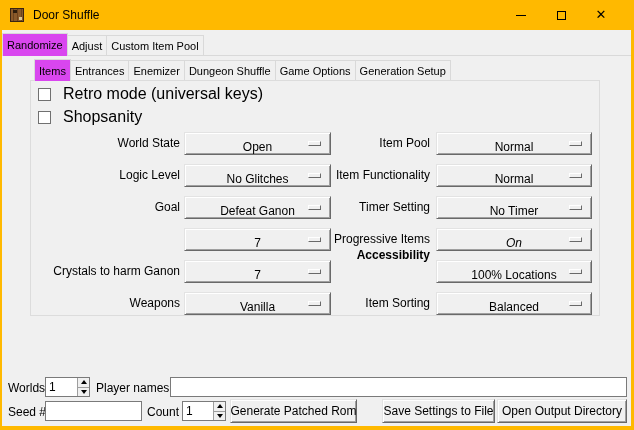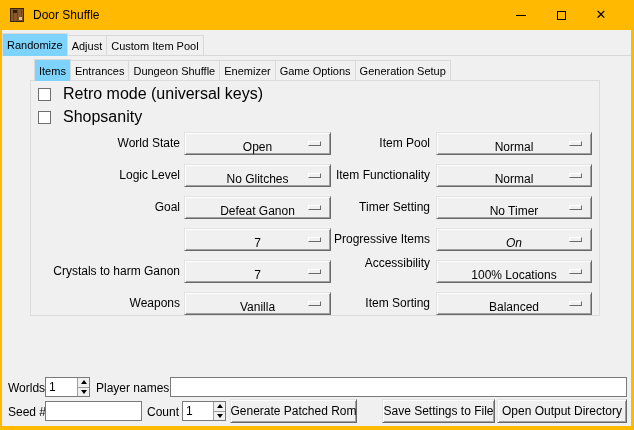--- a/index.html
+++ b/index.html
@@ -27,21 +27,21 @@
   
   .tabbar{position:absolute;display:flex;align-items:flex-end;}
   .outer-tabbar{left:2px;top:32px;width:629px;height:24px;border-bottom:1px solid #d9d9d9;}
   .inner-tabbar{left:34px;top:58px;height:22px;}
   .tab{
     background:#f0f0f0;border:1px solid #d9d9d9;border-bottom:none;
     font-size:11px;color:#000;padding:0 4px;height:20px;line-height:20px;
     margin-right:-1px;white-space:nowrap;
   }
   .tab.active{
-    background:#7dd3fc;height:23px;line-height:23px;position:relative;z-index:3;
+    background:#d946ef;height:23px;line-height:23px;position:relative;z-index:3;
     margin-bottom:-1px;
   }
   .inner-tabbar .tab.active{height:22px;line-height:22px;}
 
   
   .inner-pane{
     position:absolute;left:30px;top:80px;width:570px;height:236px;
     border:1px solid #dcdcdc;background:#f0f0f0;z-index:1;
   }
 
@@ -125,22 +125,22 @@
 
   <div class="tabbar outer-tabbar">
     <div class="tab active">Randomize</div>
     <div class="tab">Adjust</div>
     <div class="tab">Custom Item Pool</div>
   </div>
 
   <div class="tabbar inner-tabbar">
     <div class="tab active">Items</div>
     <div class="tab">Entrances</div>
+    <div class="tab">Enemizer</div>
     <div class="tab">Dungeon Shuffle</div>
-    <div class="tab">Enemizer</div>
     <div class="tab">Game Options</div>
     <div class="tab">Generation Setup</div>
   </div>
 
   <div class="inner-pane"></div>
 
   <div class="cb-row" style="left:38px;top:87px;">
     <span class="cb-box"></span>
     <span class="cb-label">Retro mode (universal keys)</span>
   </div>
@@ -201,21 +201,21 @@
     <span class="dd-value">No Timer</span>
     <span class="dd-indicator"></span>
   </div>
 
   <div class="opt-label" style="left:295px;top:228px;width:135px;">Progressive Items</div>
   <div class="dropdown" style="left:436px;top:228px;width:156px;font-style:italic;">
     <span class="dd-value">On</span>
     <span class="dd-indicator"></span>
   </div>
 
-  <div class="opt-label" style="left:295px;top:252px;width:135px;">Accessibility</div>
+  <div class="opt-label" style="left:295px;top:244px;width:135px;font-weight:bold;">Accessibility</div>
   <div class="dropdown" style="left:436px;top:260px;width:156px;">
     <span class="dd-value">100% Locations</span>
     <span class="dd-indicator"></span>
   </div>
 
   <div class="opt-label" style="left:295px;top:292px;width:135px;">Item Sorting</div>
   <div class="dropdown" style="left:436px;top:292px;width:156px;">
     <span class="dd-value">Balanced</span>
     <span class="dd-indicator"></span>
   </div>

